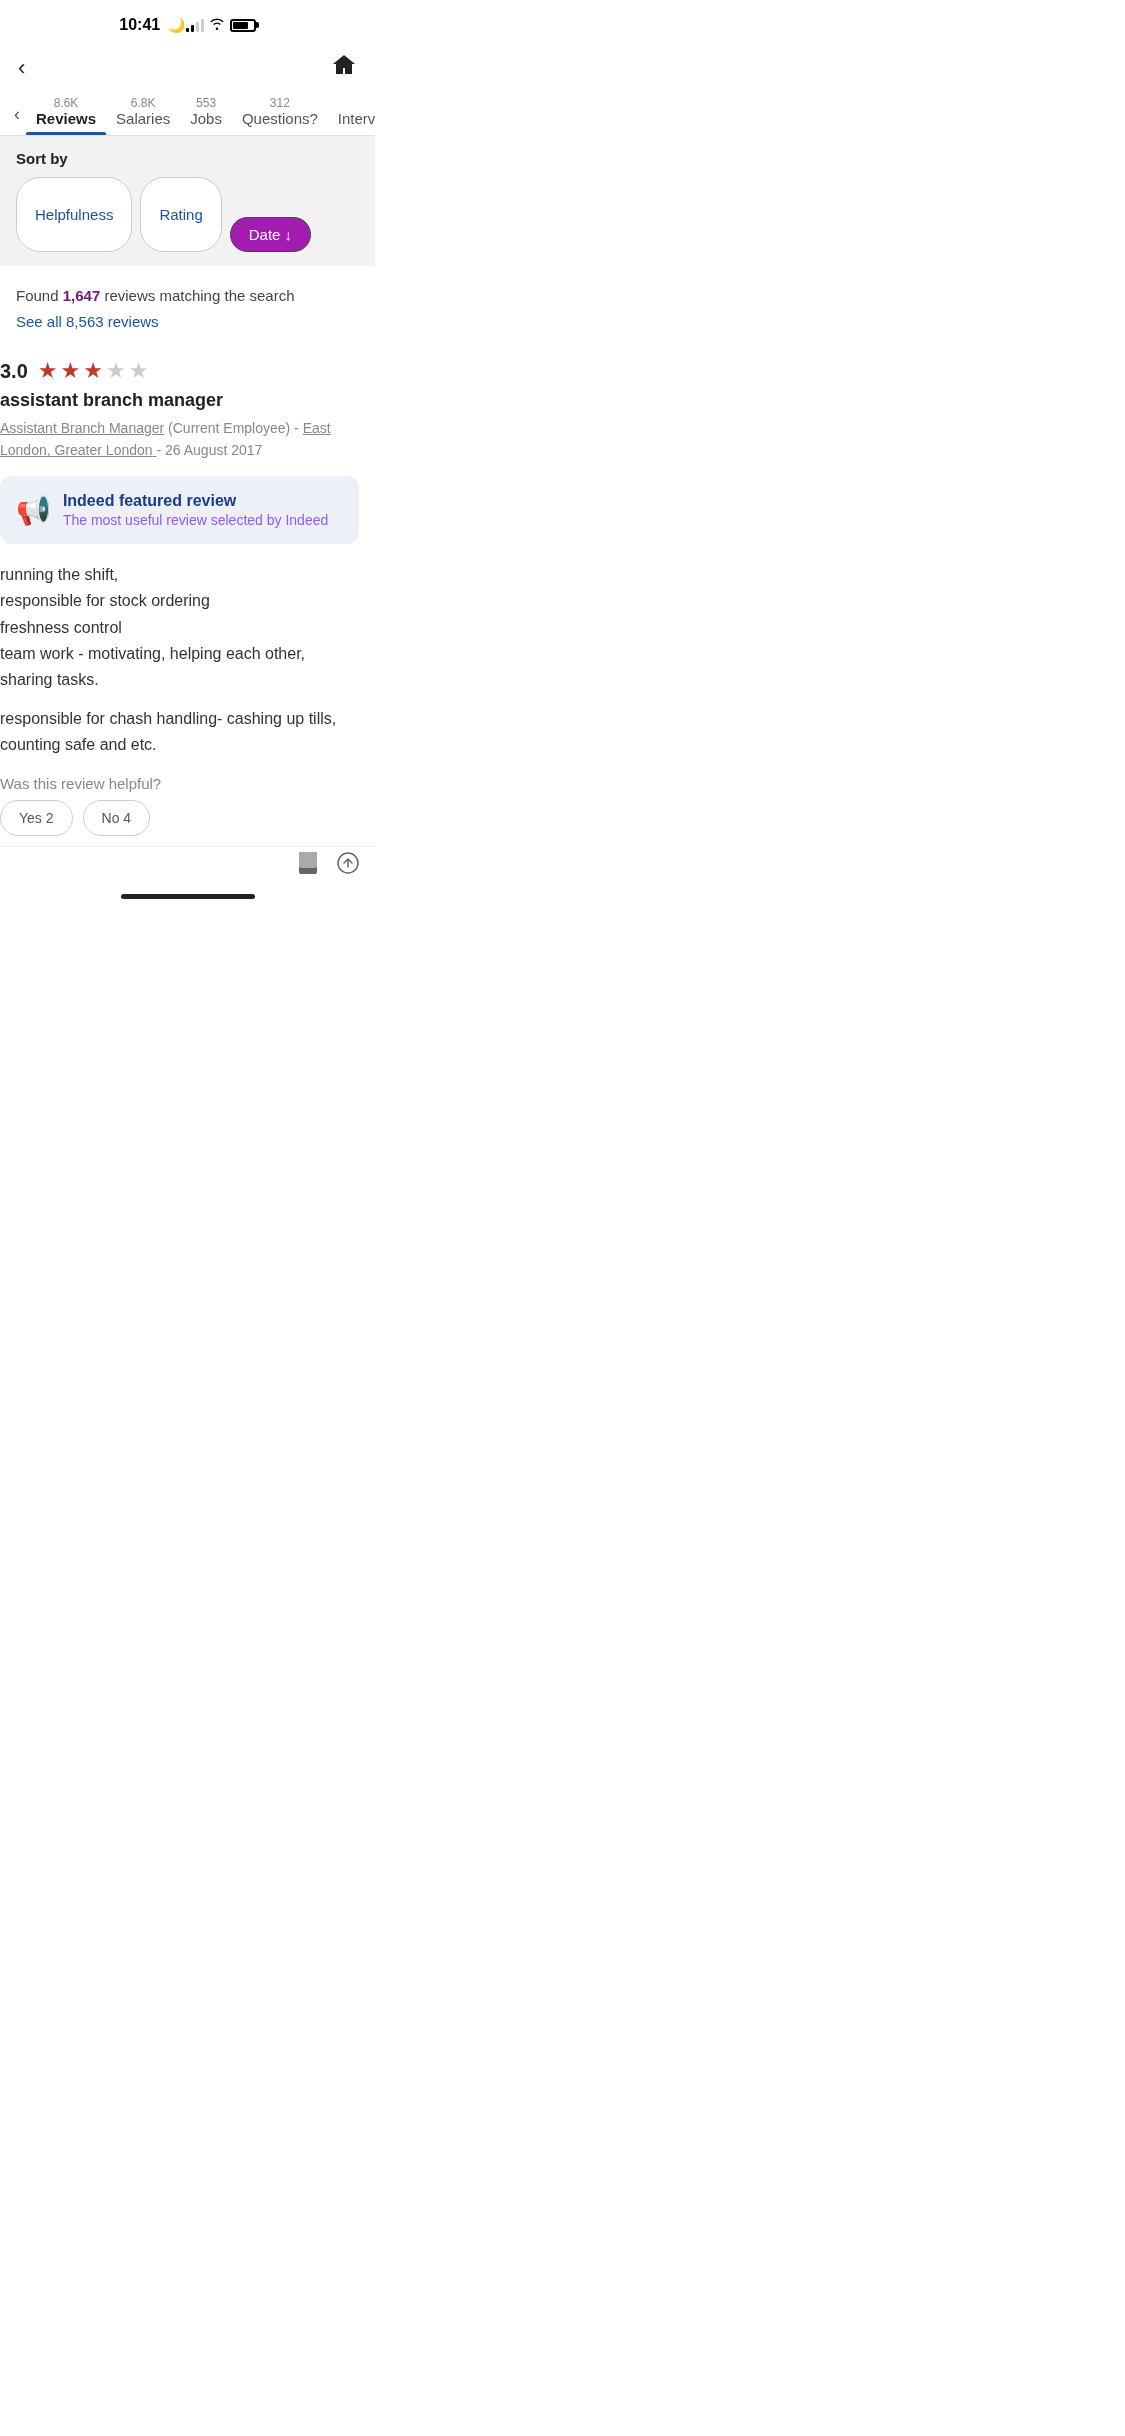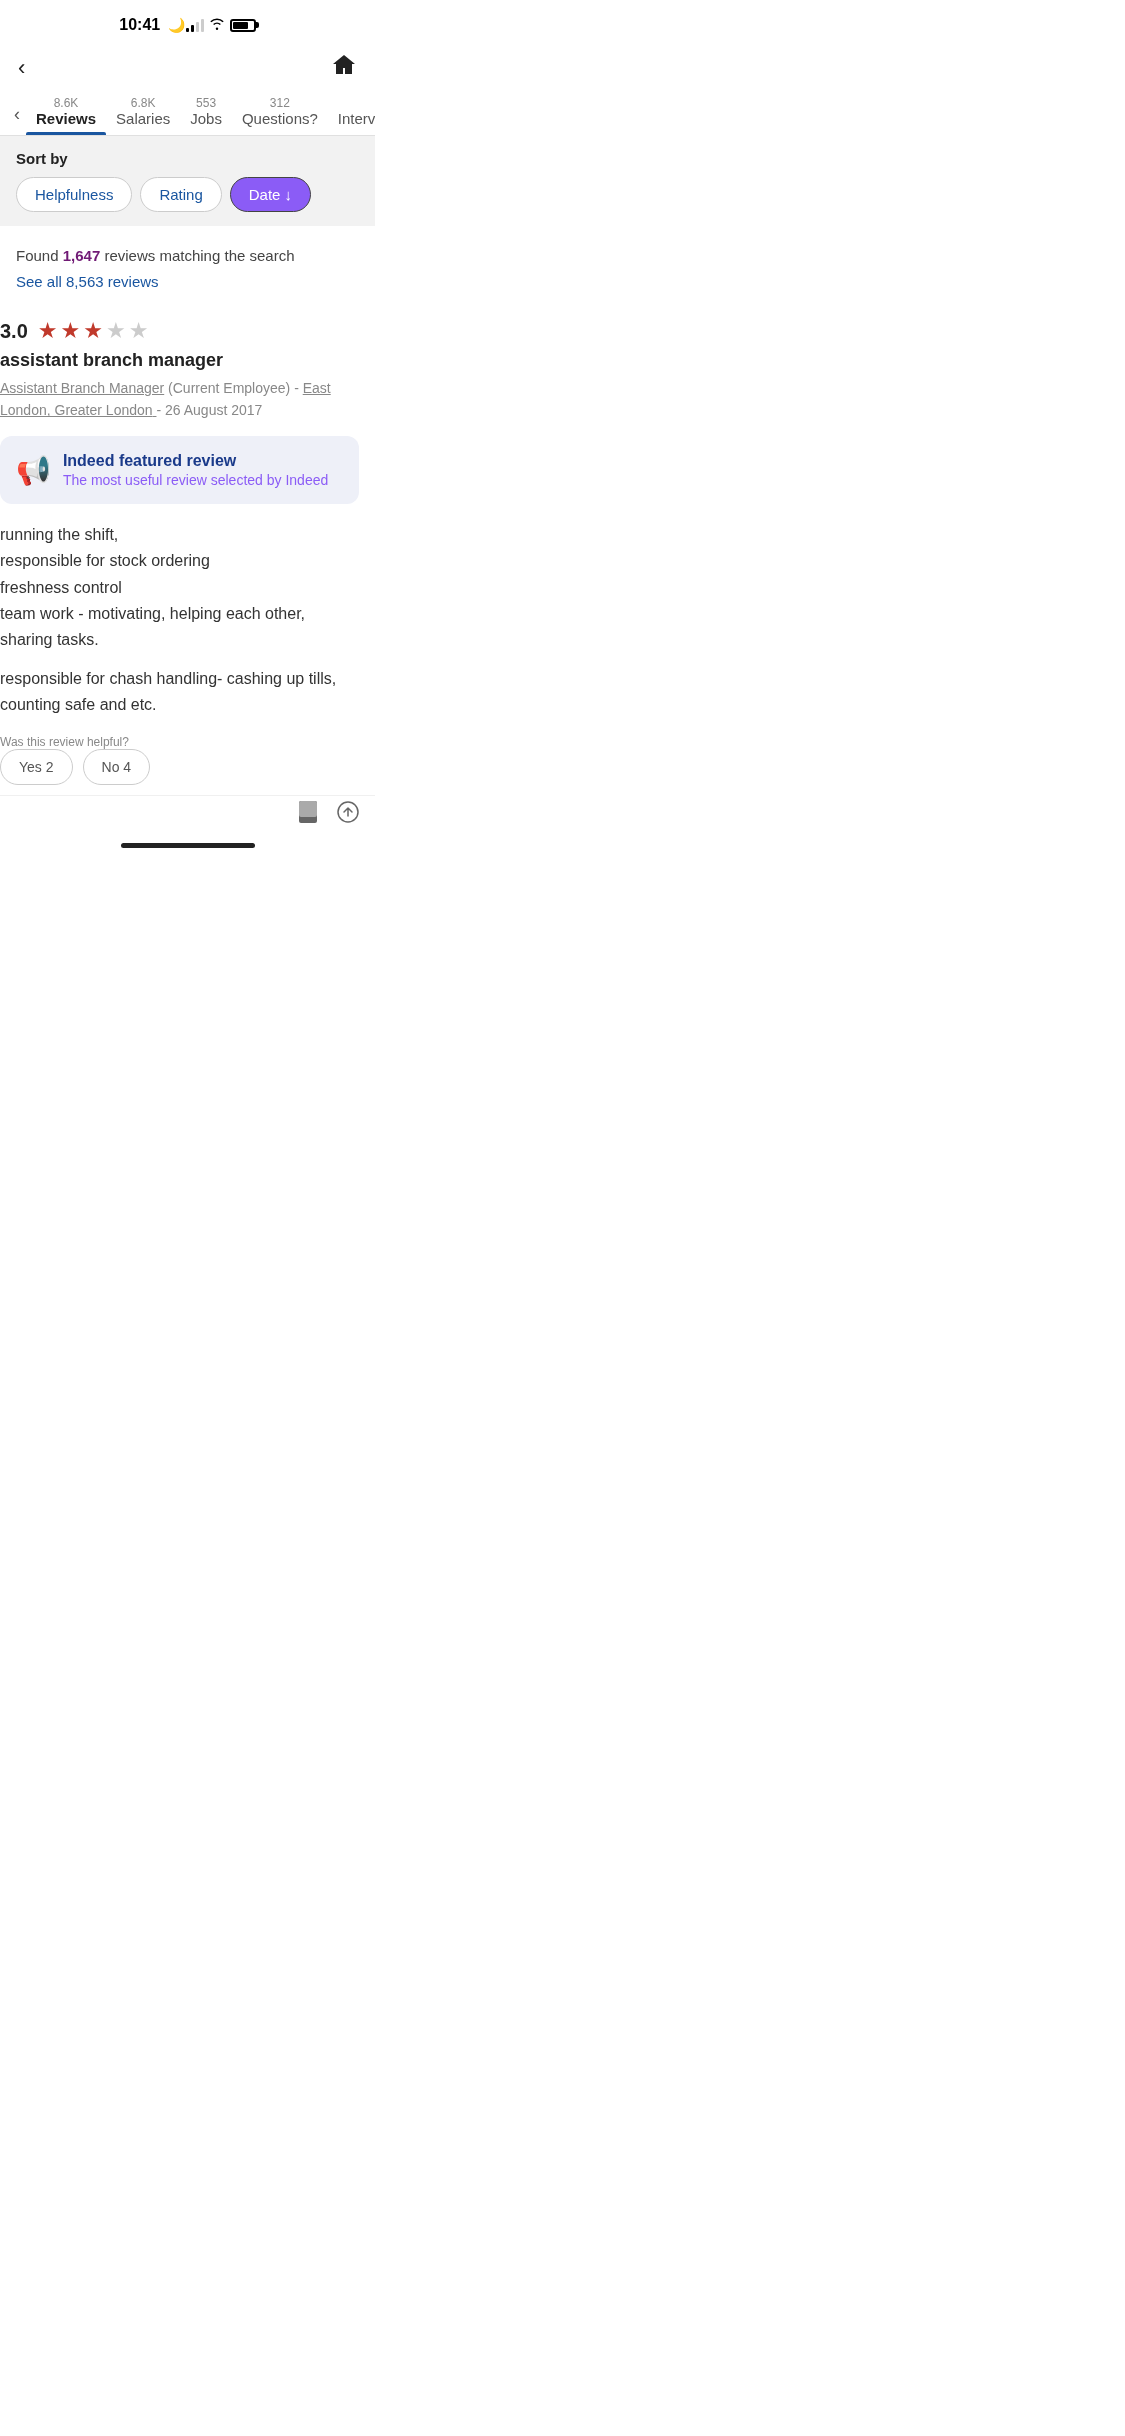--- a/index.html
+++ b/index.html
@@ -183,23 +183,24 @@
       padding: 8px 18px;
       border-radius: 24px;
       border: 1.5px solid #ccc;
       background: #fff;
       font-size: 15px;
       font-weight: 400;
       color: #1a56a0;
       cursor: pointer;
     }
     .sort-btn.active {
-      background: #8b5cf6;
+      background: #a21caf;
       border-color: #444;
       color: #fff;
+      margin-top: 40px;
     }
 
     
     .results-info {
       padding: 18px 16px 4px 16px;
       font-size: 15px;
       color: #444;
       line-height: 1.6;
     }
     .results-info strong {
@@ -291,23 +292,24 @@
       font-size: 16px;
       color: #333;
       line-height: 1.65;
       margin-bottom: 16px;
     }
     .review-body p {
       margin-bottom: 12px;
     }
 
     .helpful-question {
-      font-size: 12px;
+      font-size: 15px;
       color: #888;
       margin-top: 14px;
+      margin-bottom: 8px;
     }
 
     
     .bottom-toolbar {
       display: flex;
       justify-content: flex-end;
       align-items: center;
       padding: 4px 16px 4px 16px;
       gap: 18px;
       border-top: 1px solid #f0f0f0;

